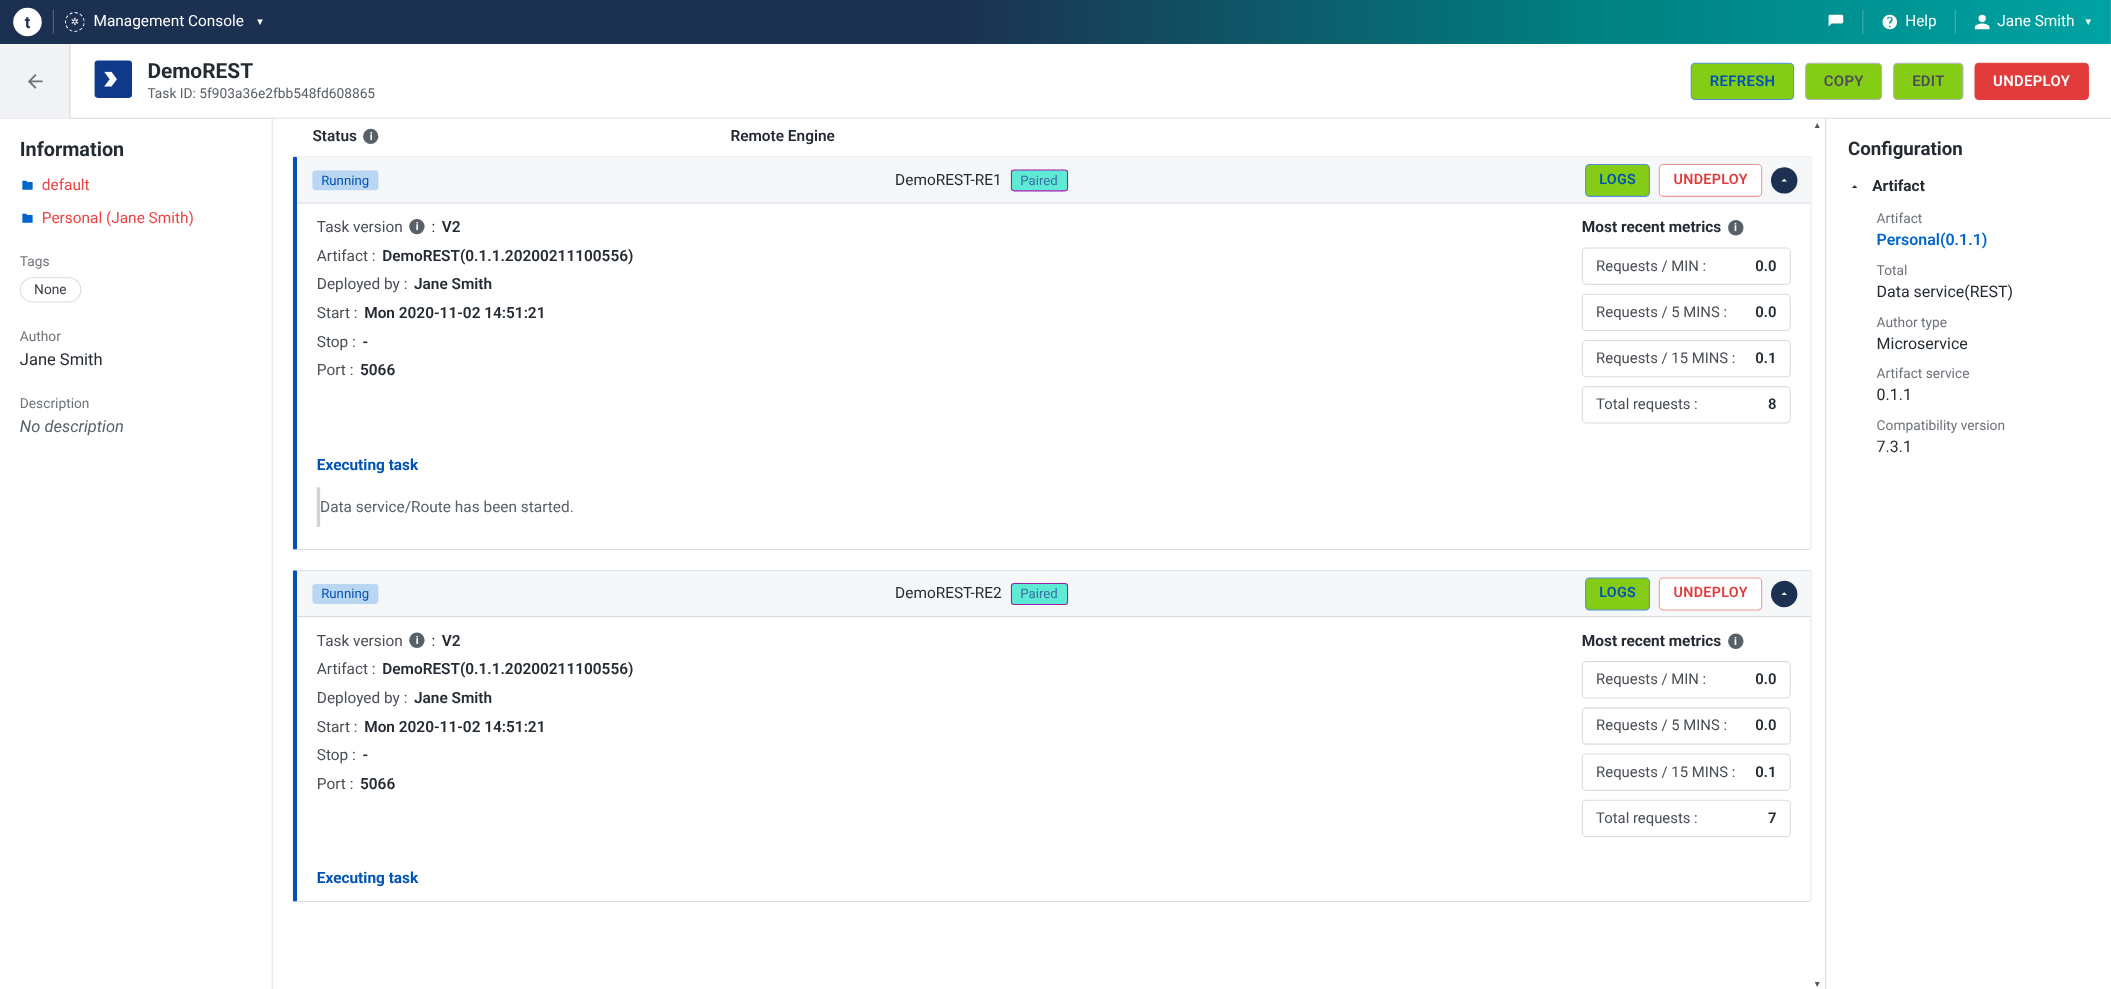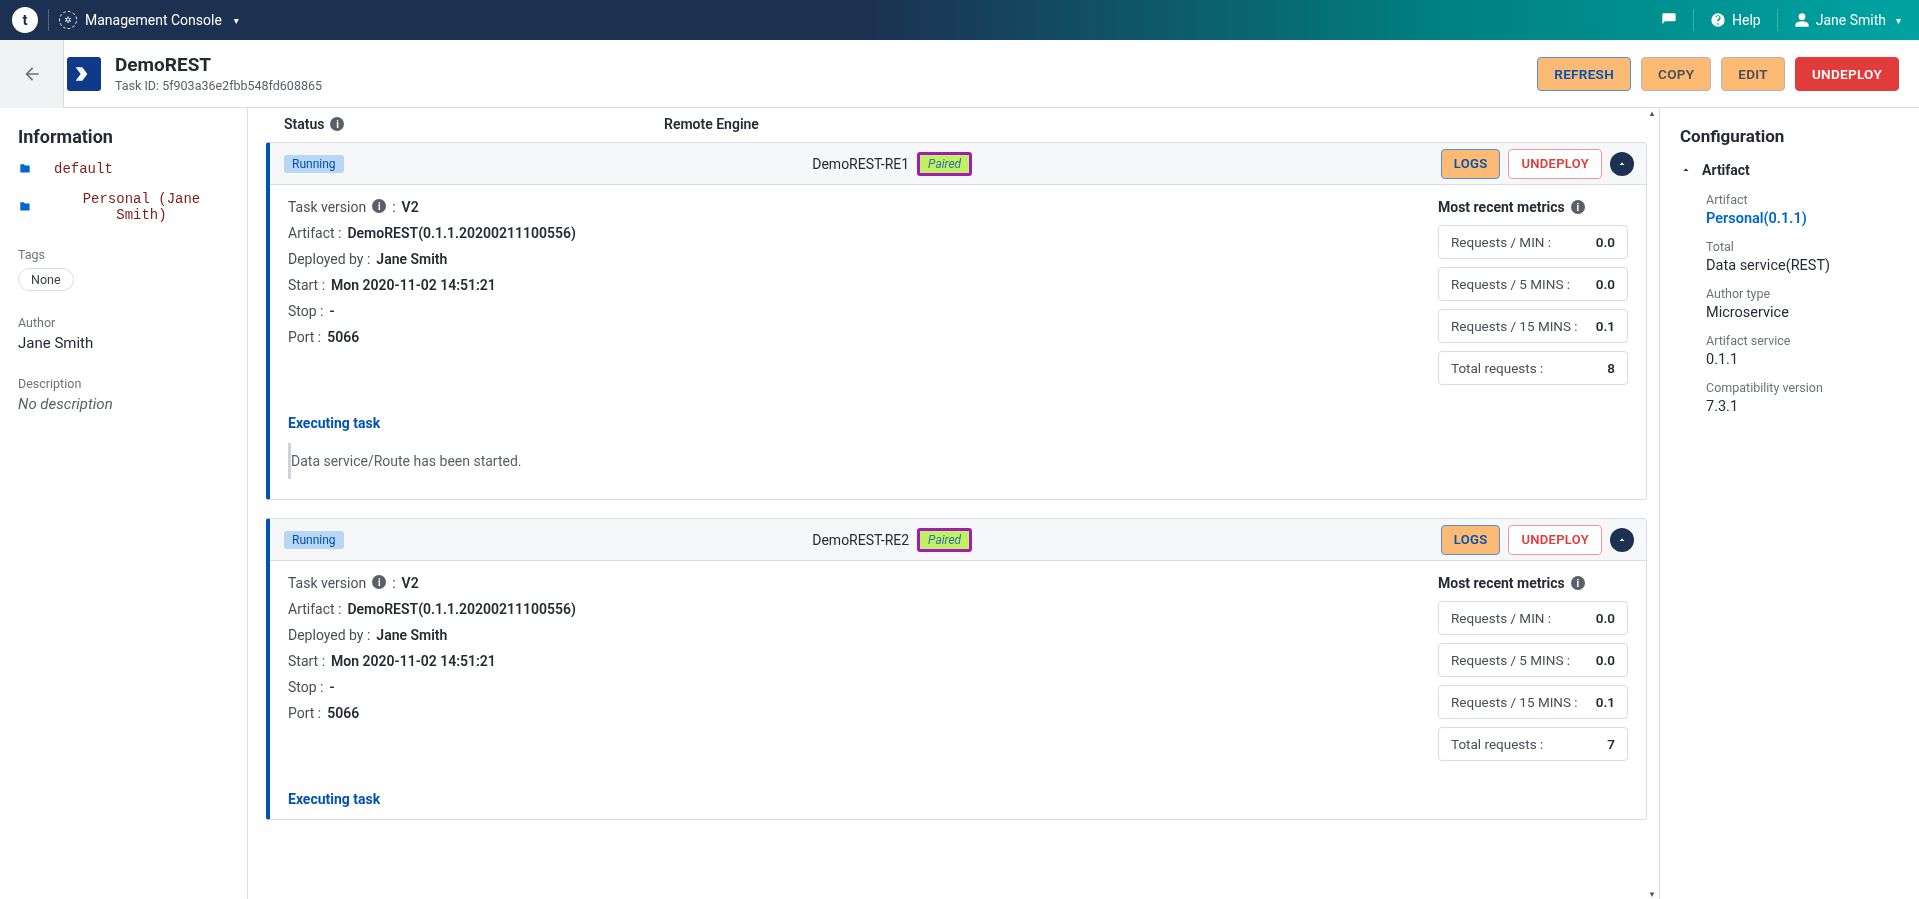--- a/index.html
+++ b/index.html
@@ -24,37 +24,37 @@
   .topbar .console-switch .ring{width:18px;height:18px;border:1px dashed #fff;border-radius:50%;display:flex;align-items:center;justify-content:center;font-size:9px;}
   .topbar .spacer{flex:1;}
   .topbar .tb-item{display:flex;align-items:center;gap:6px;cursor:pointer;padding:0 6px;}
   .topbar svg{fill:#fff;}
   .caret{font-size:10px;margin-left:4px;}
 
   
   .header{display:flex;align-items:center;height:68px;border-bottom:1px solid var(--border);}
   .back-cell{width:64px;height:68px;background:#f0f2f4;border-right:1px solid var(--border);display:flex;align-items:center;justify-content:center;cursor:pointer;}
   .back-cell svg{fill:#6e737a;}
-  .task-head{display:flex;align-items:center;padding-left:3px;gap:14px;}
+  .task-head{display:flex;padding-left:22px;gap:14px;}
   .task-icon{width:34px;height:34px;background:#0f3a8a;border-radius:3px;display:flex;align-items:center;justify-content:center;}
   .task-title{font-size:19px;font-weight:700;line-height:1;}
   .task-sub{font-size:12.5px;color:#5a6068;margin-top:4px;}
   .header .spacer{flex:1;}
   .header .actions{display:flex;gap:10px;padding-right:20px;}
-  .btn{height:34px;padding:0 16px;border-radius:4px;font-weight:600;font-size:13.5px;letter-spacing:.3px;display:flex;align-items:center;cursor:pointer;background:#fdba74;border:1px solid #b0b6bd;color:#4a4f56;}
+  .btn{height:34px;padding:0 16px;border-radius:4px;font-weight:600;font-size:13.5px;letter-spacing:.3px;display:flex;align-items:center;cursor:pointer;background:#84cc16;border:1px solid #b0b6bd;color:#4a4f56;}
   .btn.primary-outline{border-color:#5390d9;color:#0053b3;}
   .btn.danger{background:#e23b3b;border-color:#e23b3b;color:#fff;}
   .btn.danger-outline{border-color:#e99;color:#e23b3b;background:#fff;}
   .btn.small{height:30px;padding:0 12px;font-size:13px;}
 
   
   .layout{display:flex;height:calc(100vh - 108px);}
   .left-panel{width:248px;border-right:1px solid var(--border);padding:18px 18px 0;overflow:auto;}
   .left-panel h2{font-size:18px;margin:0 0 10px;font-weight:700;}
-  .env-link{display:flex;align-items:center;gap:22px;color:#7f1d1d;padding:4px 0 14px;cursor:pointer;font-family:Liberation Mono, monospace;}
+  .env-link{display:flex;align-items:center;gap:6px;color:#ef4444;padding:4px 0 14px;cursor:pointer;}
   .env-link svg{fill:#0066cc;}
   .lbl{font-size:12.5px;color:var(--muted);margin-top:10px;}
   .tag-chip{display:inline-block;border:1px solid var(--border);border-radius:14px;padding:3px 12px;font-size:12.5px;margin-top:6px;color:#3a3f46;}
   .value{margin-top:4px;font-size:15px;}
   .italic{font-style:italic;color:#5a6068;}
 
   .center{flex:1;position:relative;background:#fff;overflow:hidden;}
   .center-inner{position:absolute;inset:0 12px 0 18px;overflow-y:scroll;}
   
   .center-inner::-webkit-scrollbar{width:10px;}
@@ -65,21 +65,21 @@
   .scroll-arrow.down{bottom:0;}
 
   .col-headers{display:flex;padding:8px 0 10px 18px;}
   .col-headers .col1{width:380px;font-weight:600;display:flex;align-items:center;gap:6px;}
   .col-headers .col2{font-weight:600;}
 
   .engine-card{border:1px solid var(--border);border-left:4px solid #0053b3;border-radius:3px;margin-bottom:18px;background:#fff;}
   .engine-head{display:flex;align-items:center;height:42px;background:#f5f7f9;border-bottom:1px solid var(--border);padding:0 12px 0 14px;}
   .pill{font-size:12px;padding:2px 8px;border-radius:3px;}
   .pill.running{background:#b9d6f2;color:#0053b3;}
-  .pill.paired{background:#bef264;color:#3a6ea5;border:3px solid #a21caf;font-style:italic;}
+  .pill.paired{background:#5eead4;color:#3a6ea5;border:1px solid #a21caf;}
   .engine-head .name{flex:0 0 auto;margin-left:auto;margin-right:auto;display:flex;align-items:center;gap:8px;font-size:14px;}
   .engine-head .head-actions{display:flex;align-items:center;gap:8px;}
   .circle-toggle{width:24px;height:24px;border-radius:50%;background:#1c3052;display:flex;align-items:center;justify-content:center;cursor:pointer;}
   .circle-toggle svg{fill:#fff;}
 
   .engine-body{display:flex;padding:14px 18px 18px;gap:30px;}
   .kv{flex:1;}
   .kvrow{display:flex;gap:6px;margin-bottom:10px;font-size:14px;}
   .kvrow .k{color:#4a4f56;}
   .kvrow .v{font-weight:600;}

